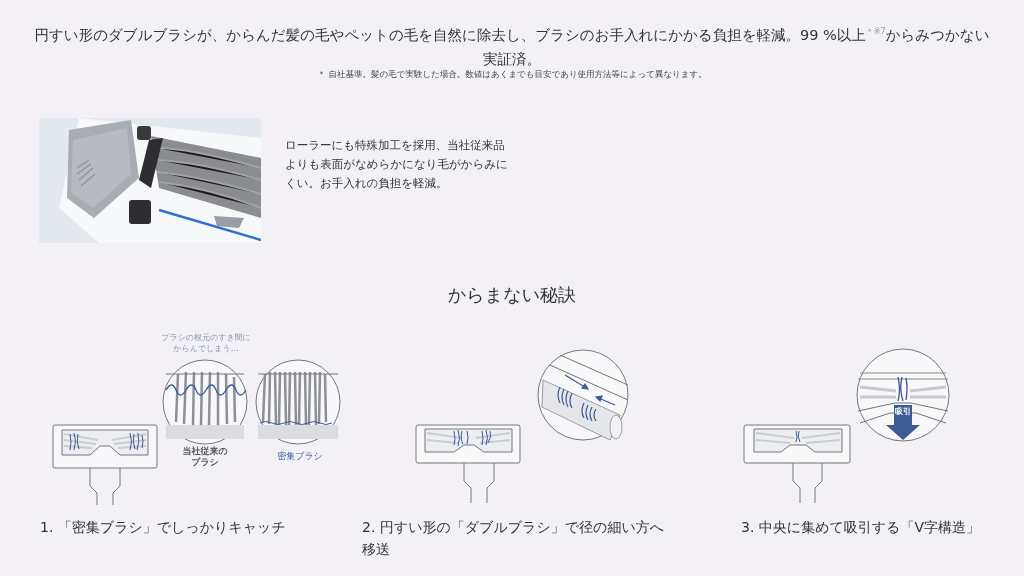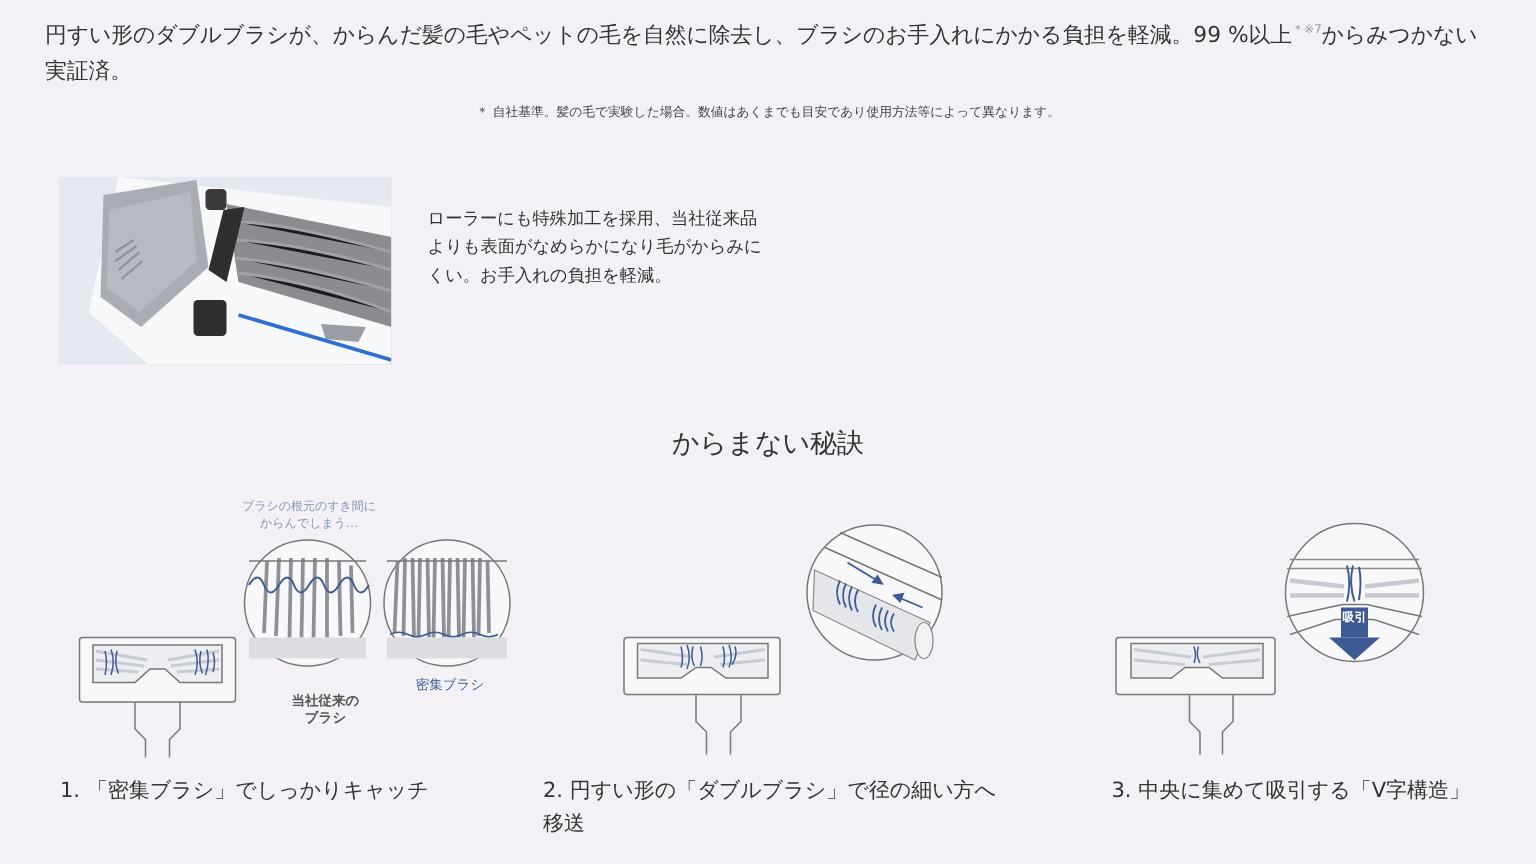--- a/index.html
+++ b/index.html
@@ -1,19 +1,19 @@
 <!DOCTYPE html>
 <html><head>
 <meta charset="utf-8">
 <style>
   * { box-sizing: border-box; margin: 0; padding: 0; }
   html, body { width: 1024px; height: 576px; overflow: hidden; background: #f3f1f5; }
   body { position: relative; font-family: "DejaVu Sans", "Liberation Sans", sans-serif; color: #333; }
 
-  .intro { position: absolute; left: 30px; top: 8px; width: 964px; text-align: left; font-size: 14.5px; line-height: 24px; color: #333; }
+  .intro { position: absolute; left: 30px; top: 20px; width: 964px; text-align: center; font-size: 14.5px; line-height: 24px; color: #333; }
   .intro sup { font-size: 8px; color: #999; vertical-align: 6px; }
   .note { position: absolute; left: 0; top: 69px; width: 1024px; text-align: center; font-size: 8.5px; color: #444; }
 
   .feature-img { position: absolute; left: 39px; top: 118px; width: 222px; height: 125px; background: linear-gradient(160deg,#e8ecf3 0%,#dfe4ec 60%,#d2d8e1 100%); overflow: hidden; }
   .feature-text { position: absolute; left: 285px; top: 120px; width: 230px; font-size: 11.5px; line-height: 19px; color: #333; margin-top: 16px; }
 
   .section-title { position: absolute; left: 0; top: 283px; width: 1024px; text-align: center; font-size: 18px; color: #333; }
 
   .step { position: absolute; }
   .step svg { position: absolute; left: 0; top: 0; }
@@ -108,21 +108,21 @@
       <line x1="260" y1="42" x2="259" y2="95"></line>
         <line x1="265" y1="42" x2="266" y2="95"></line>
         <line x1="270" y1="42" x2="269" y2="94"></line>
       <line x1="275" y1="44" x2="276" y2="92"></line>
     </g>
     <line x1="208" y1="44" x2="288" y2="44" stroke="#777" stroke-width="1"></line>
     <rect x="208" y="95" width="80" height="14" fill="#dcdde1"></rect>
     <path d="M210,93 q6,-3 12,0 t12,0 t12,0 t12,0 t12,0 t12,0" fill="none" stroke="#3d5a95" stroke-width="1"></path>
   </svg>
   <div class="annot" style="left:108px; top:2px; width:96px;">ブラシの根元のすき間にからんでしまう…</div>
-  <div class="label-gray" style="left:130px; top:133px; width:50px;margin-left:12px;">当社従来のブラシ</div>
+  <div class="label-gray" style="left:130px; top:116px; width:50px;">当社従来のブラシ</div>
   <div class="label-blue" style="left:215px; top:120px; width:70px;">密集ブラシ</div>
 </div>
 <div class="step-caption" style="left:40px; width:300px;">1. 「密集ブラシ」でしっかりキャッチ</div>
 
 <div class="step" style="left:410px; top:345px; width:240px; height:160px;">
   <svg width="240" height="160" viewBox="0 0 240 160">
     <rect x="6" y="80" width="104" height="38" rx="2" fill="#f8f8fa" stroke="#777" stroke-width="1"></rect>
     <polygon points="15,84 102,84 102,107 74,107 64,100 54,100 44,107 15,107" fill="#eceef2" stroke="#777" stroke-width="1"></polygon>
     <g stroke="#c8ccd2" stroke-width="2">
       <line x1="17" y1="88" x2="52" y2="93"></line>

